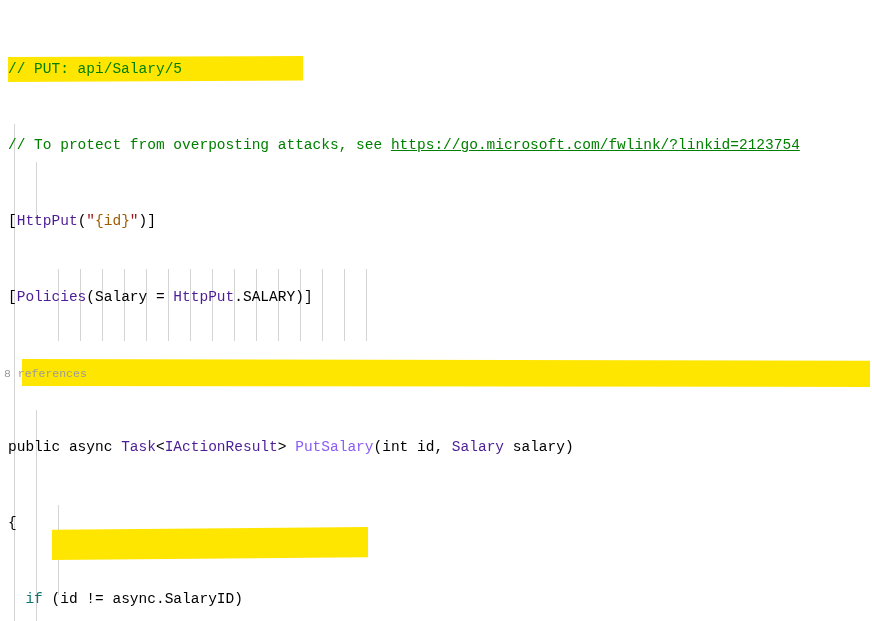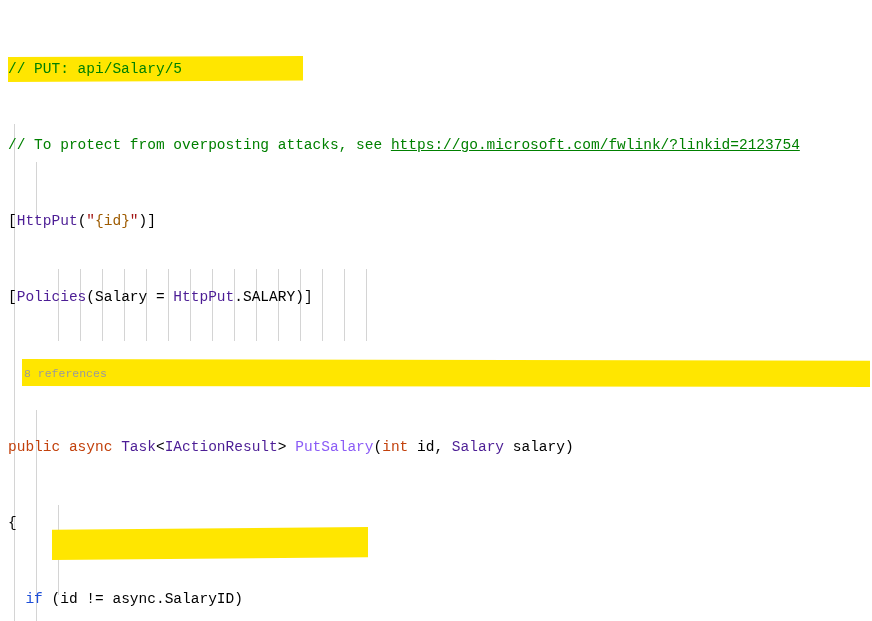--- a/index.html
+++ b/index.html
@@ -45,32 +45,32 @@
     line-height: 19px;
     white-space: pre;
   }
   .line {
     height: 19px;
     padding-left: 8px;
     white-space: pre;
   }
 
   
-  .kw   { color: #c2410c; }              
-  .ctl  { color: #1d4ed8; margin-top: 20px; }              
+  .kw   { color: #000000; }              
+  .ctl  { color: #0f766e; margin-top: 20px; }              
   .typ  { color: #4c1d95; }              
   .cmt  { color: #008000; }              
   .lnk  { color: #008000; text-decoration: underline; }
   .str  { color: #a31515; }              
   .stre { color: #9e5b00; text-align: right; }              
   .mth  { color: #8b5cf6; }              
   .pln  { color: #000000; }              
   .lens { color: #9a9a9a; font-size: 11.5px; }
 
-  .lens-line { height: 17px; padding-left: 24px; }
+  .lens-line { height: 17px; padding-left: 4px; }
 </style>
 </head>
 <body>
 
 <div id="editor">
 
   <div class="guide" style="left:14px;  top:124px;  height:497px;"></div>
   <div class="guide" style="left:36px;  top:162px;  height:57px;"></div>
   <div class="guide" style="left:36px;  top:410px;  height:211px;"></div>
   <div class="guide" style="left:58px;  top:505px;  height:90px;"></div>

